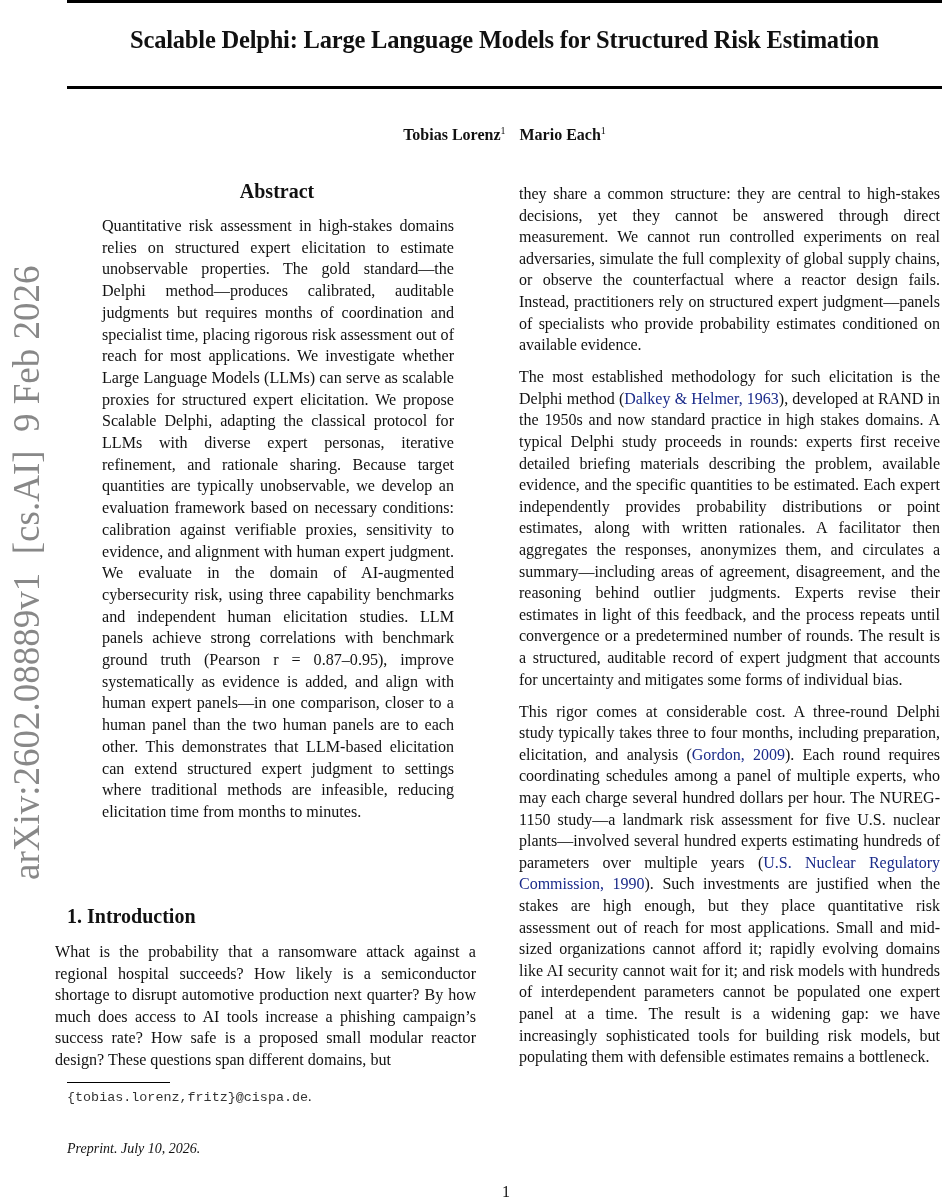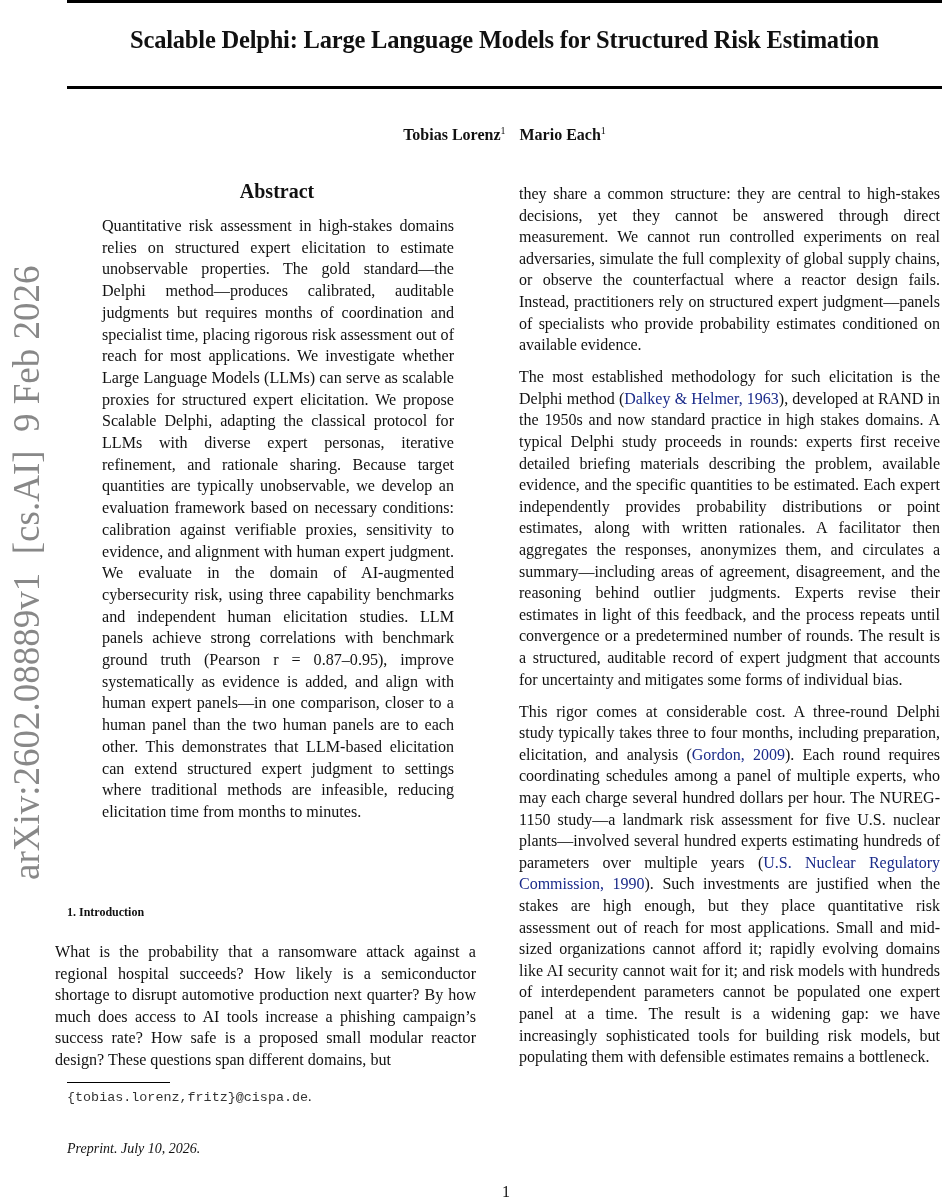--- a/index.html
+++ b/index.html
@@ -12,21 +12,21 @@
   .authors { position: absolute; left: 67px; top: 125px; width: 875px; text-align: center;
              font-weight: bold; font-size: 16px; }
   .authors sup { font-size: 10px; font-weight: normal; vertical-align: 6px; }
   .authors .author { margin: 0 5px; }
   .arxiv { position: absolute; left: 5px; top: 880px; transform-origin: 0 0; transform: rotate(-90deg);
            font-size: 37px; color: #888; white-space: nowrap; letter-spacing: 0px; }
   .abstract-heading { position: absolute; left: 102px; top: 180px; width: 350px; text-align: center;
                       font-weight: bold; font-size: 20px; }
   .abstract-body { position: absolute; left: 102px; top: 215px; width: 352px;
                    font-size: 16.1px; line-height: 21.7px; text-align: justify; hyphens: manual; }
-  .intro-heading { position: absolute; left: 67px; top: 905px; font-weight: bold; font-size: 12px; }
+  .intro-heading { position: absolute; left: 67px; top: 905px; font-weight: bold; font-size: 20px; }
   .col-left-text { position: absolute; left: 55px; top: 941px; width: 421px;
                    font-size: 16.1px; line-height: 21.6px; text-align: justify; }
   .footnote-rule { position: absolute; left: 67px; top: 1082px; width: 103px; height: 1px; background: #000; }
   .footnote { position: absolute; left: 67px; top: 1087px; width: 424px; font-size: 14px; line-height: 19px; }
   .footnote .fn-line1 { padding-left: 22px; }
   .footnote sup { font-size: 9px; vertical-align: 5px; }
   .mono { font-family: "Liberation Mono", "DejaVu Sans Mono", monospace; font-size: 13.4px; color: #333; }
   .preprint { position: absolute; left: 67px; top: 1141px; font-style: italic; font-size: 14px; }
   .col-right { position: absolute; left: 519px; top: 183px; width: 421px;
                font-size: 16px; line-height: 21.6px; text-align: justify; }

